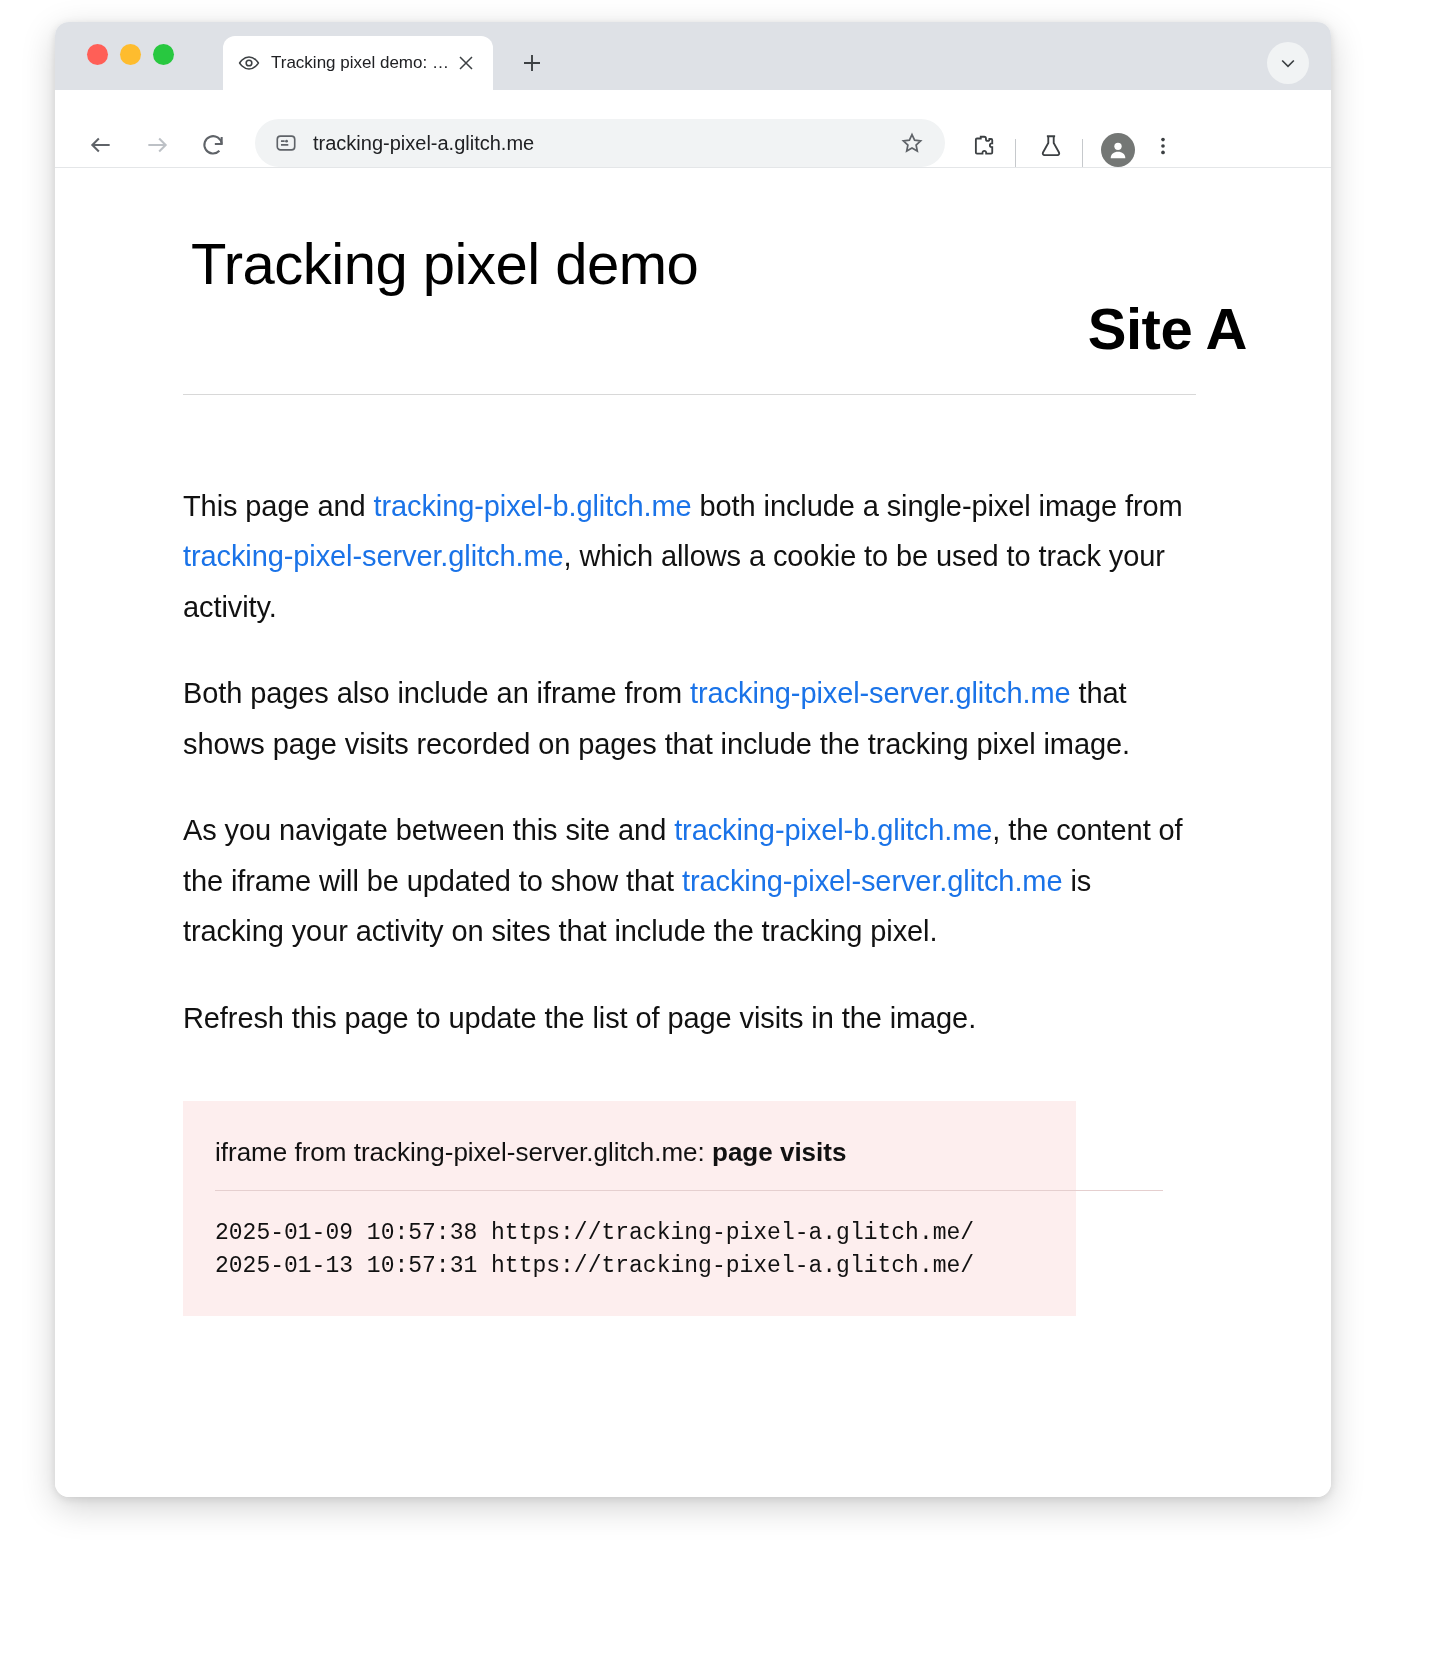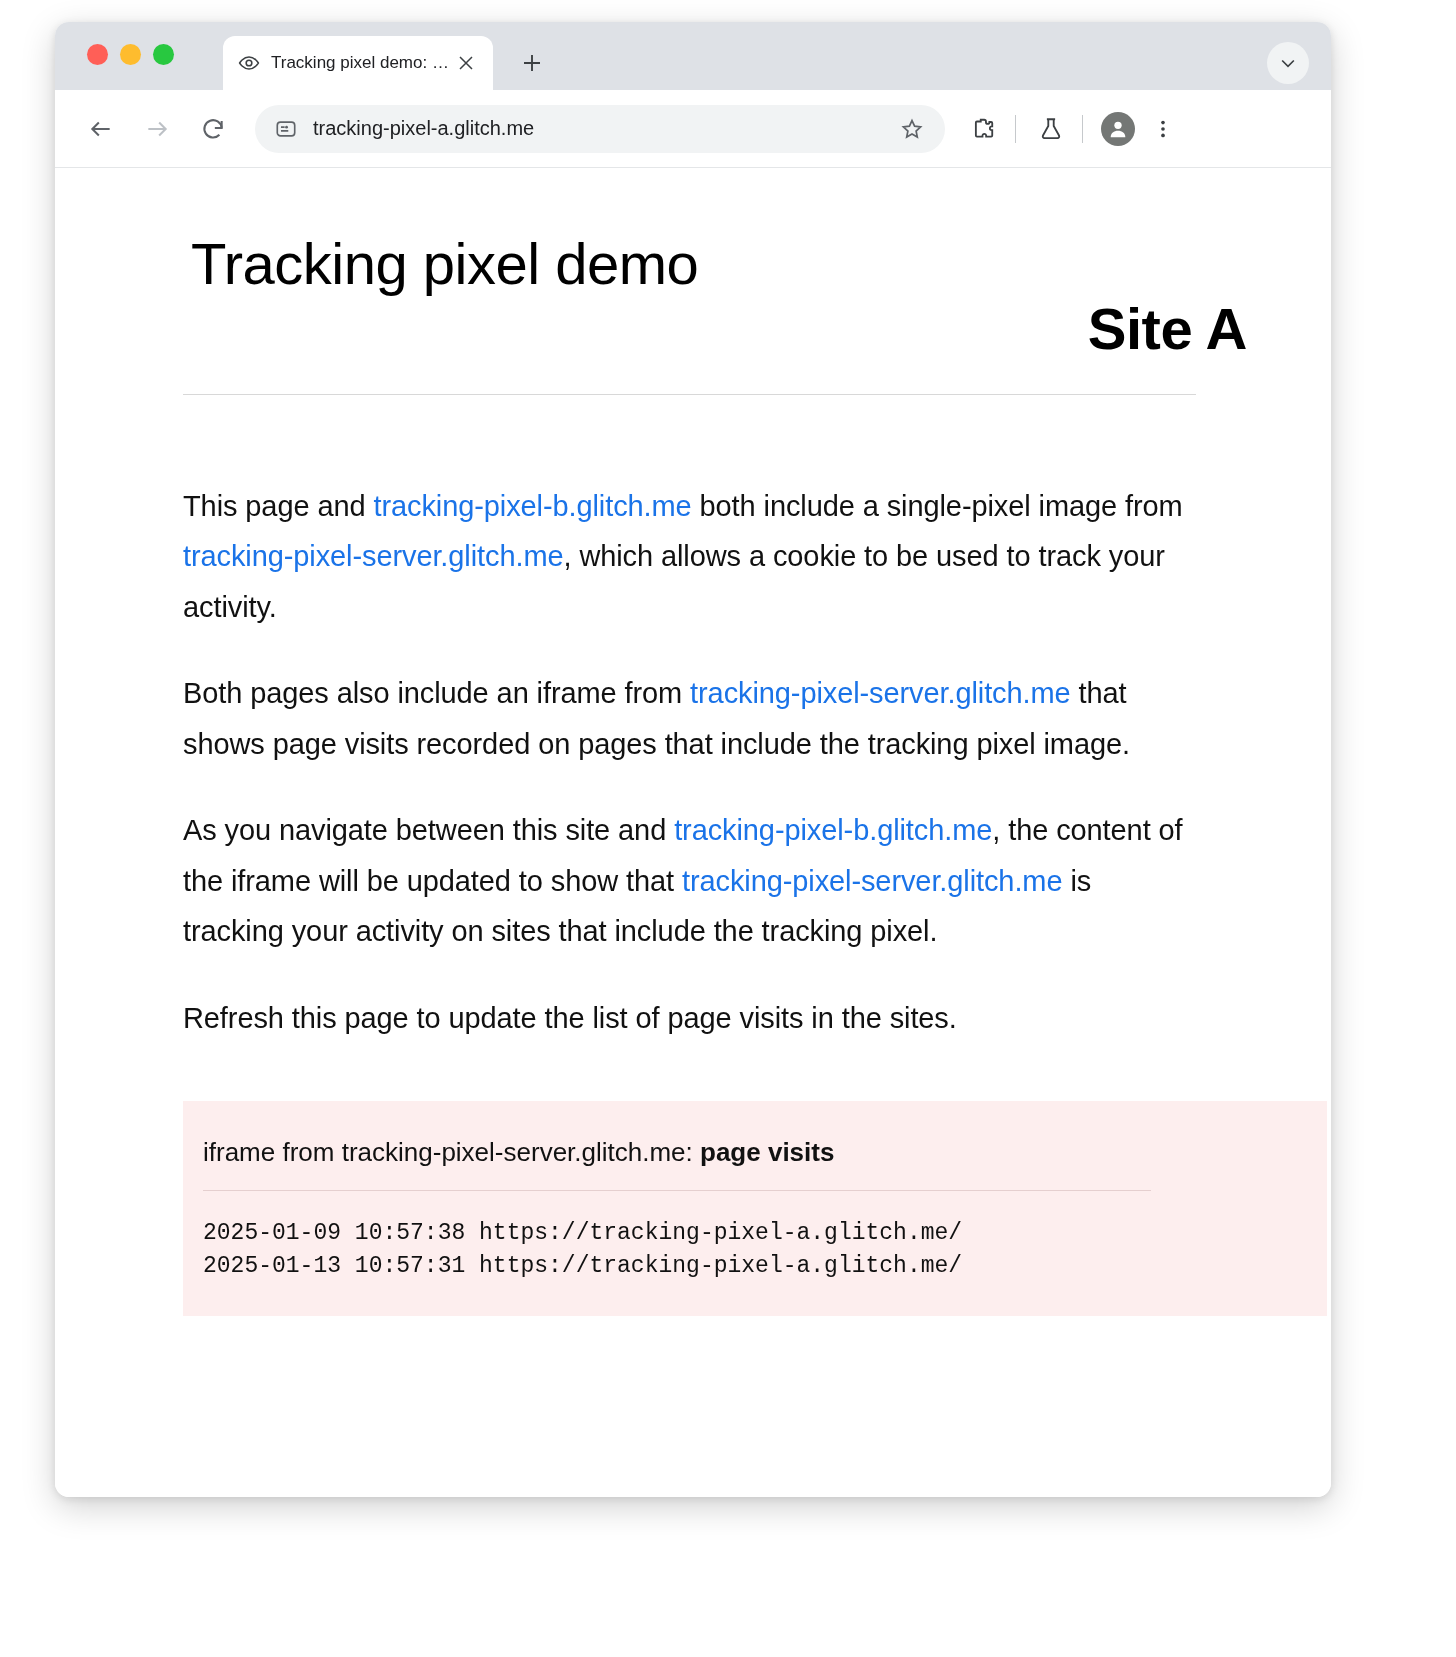--- a/index.html
+++ b/index.html
@@ -106,21 +106,21 @@
     background: #f1f3f4;
     display: flex; align-items: center; justify-content: center;
     color: #3c4043;
   }
 
   
   .toolbar {
     height: 78px;
     background: #ffffff;
     display: flex;
-    align-items: center;
+    align-items: flex-end;
     padding: 0 24px;
     box-sizing: border-box;
     border-bottom: 1px solid #e4e6e8;
   }
   .nav-btn {
     width: 44px; height: 44px;
     display: flex; align-items: center; justify-content: center;
     color: #5f6368;
     margin-right: 12px;
     border-radius: 50%;
@@ -225,23 +225,23 @@
     line-height: 1.74;
     color: #111111;
     margin: 0 0 36px 0;
     letter-spacing: -0.1px;
   }
   .body p:last-child { margin-bottom: 0; }
   .link { color: #1a73e8; text-decoration: none; text-align: center; }
 
   .iframe-box {
     margin: 58px 0 0 0;
-    width: 1144px;
+    width: 893px;
     background: #fdeeee;
-    padding: 36px 34px 34px 20px;
+    padding: 36px 34px 34px 32px;
     box-sizing: border-box;
   }
   .iframe-head {
     font-size: 26px;
     color: #111111;
     margin: 0 0 22px 0;
   }
   .iframe-head b { font-weight: 700; }
   .iframe-rule {
     height: 1px;
@@ -365,21 +365,21 @@
         <h1 class="title">
           <span>Tracking pixel demo</span>
           <span class="strong">Site A</span>
         </h1>
         <div class="rule"></div>
 
         <div class="body">
           <p>This page and <a class="link" href="#">tracking-pixel-b.glitch.me</a> both include a single-pixel image from <a class="link" href="#">tracking-pixel-server.glitch.me</a>, which allows a cookie to be used to track your activity.</p>
           <p>Both pages also include an iframe from <a class="link" href="#">tracking-pixel-server.glitch.me</a> that shows page visits recorded on pages that include the tracking pixel image.</p>
           <p>As you navigate between this site and <a class="link" href="#">tracking-pixel-b.glitch.me</a>, the content of the iframe will be updated to show that <a class="link" href="#">tracking-pixel-server.glitch.me</a> is tracking your activity on sites that include the tracking pixel.</p>
-          <p>Refresh this page to update the list of page visits in the sites.</p>
+          <p>Refresh this page to update the list of page visits in the image.</p>
         </div>
 
         <div class="iframe-box">
           <div class="iframe-head">
             <span>iframe from tracking-pixel-server.glitch.me: </span><b>page visits</b>
           </div>
           <div class="iframe-rule"></div>
           <div>
               <div class="visit-line">2025-01-09 10:57:38 https://tracking-pixel-a.glitch.me/</div>
               <div class="visit-line">2025-01-13 10:57:31 https://tracking-pixel-a.glitch.me/</div>

